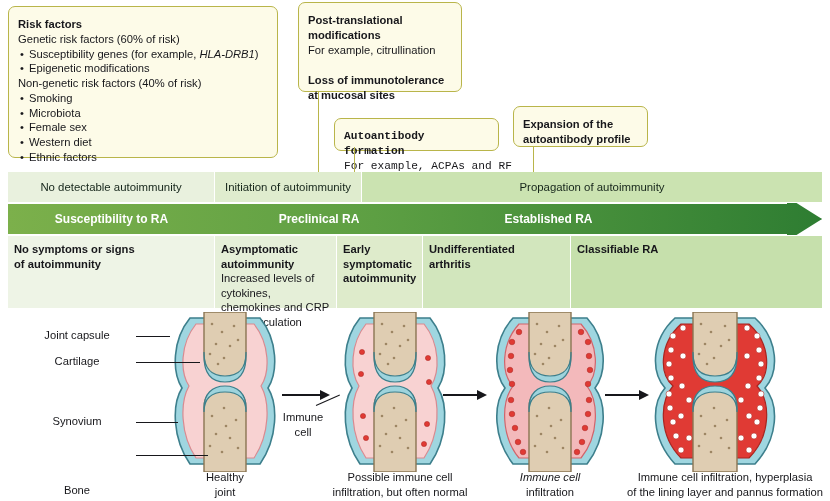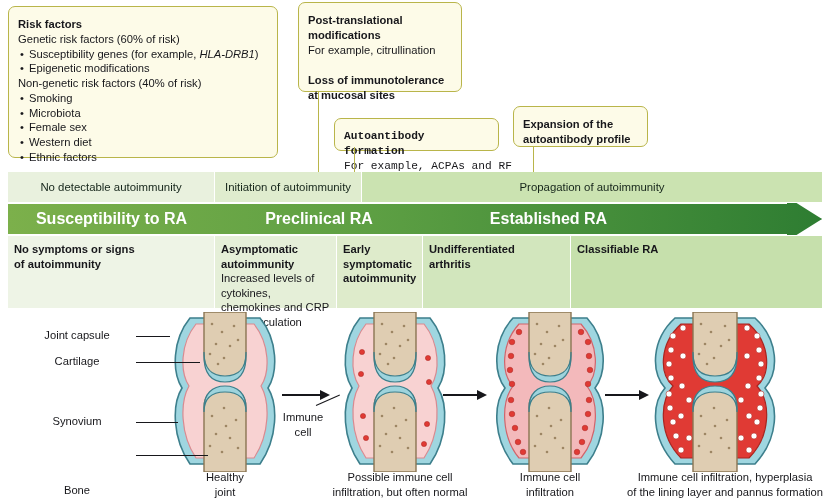--- a/index.html
+++ b/index.html
@@ -87,21 +87,21 @@
     position: absolute;
     left: 0; top: 0;
     width: 814px;
     height: 32px;
     display: flex;
   }
   .arrow-labels .cell {
     display: flex;
     align-items: center;
     justify-content: center;
-    font-size: 16px;
+    font-size: 12px;
     font-weight: bold;
     color: #ffffff;
     box-sizing: border-box;
   }
 
   
   .band-row2 {
     position: absolute;
     left: 8px;
     top: 236px;
@@ -479,19 +479,19 @@
 
 <div class="caption" style="left:160px; top:470px; width:130px;">
   <span style="display:block;">Healthy</span>
   <span style="display:block;">joint</span>
 </div>
 <div class="caption" style="left:320px; top:470px; width:160px;">
   <span style="display:block;">Possible immune cell</span>
   <span style="display:block;">infiltration, but often normal</span>
 </div>
 <div class="caption" style="left:485px; top:470px; width:130px;">
-  <span style="display:block;">Immune cell</span>
+  <span style="display:block;font-style:italic;">Immune cell</span>
   <span style="display:block;">infiltration</span>
 </div>
 <div class="caption" style="left:620px; top:470px; width:210px;">
   <span style="display:block;">Immune cell infiltration, hyperplasia</span>
   <span style="display:block;">of the lining layer and pannus formation</span>
 </div>
 
 </body></html>

